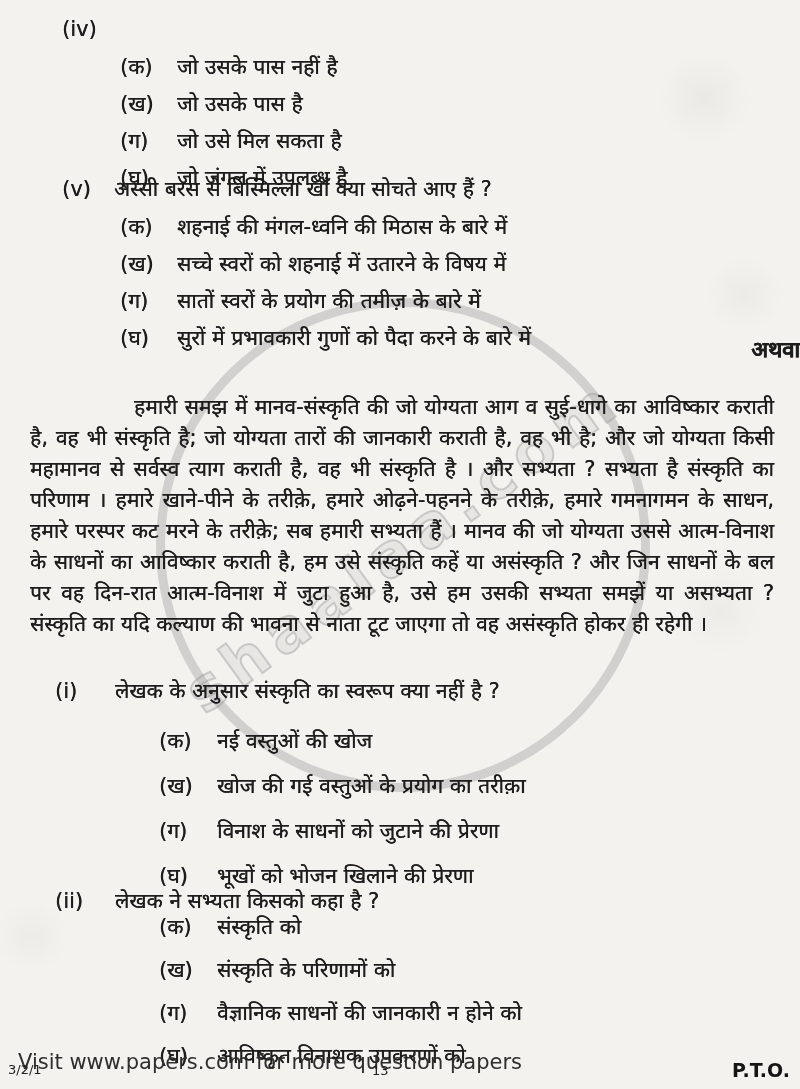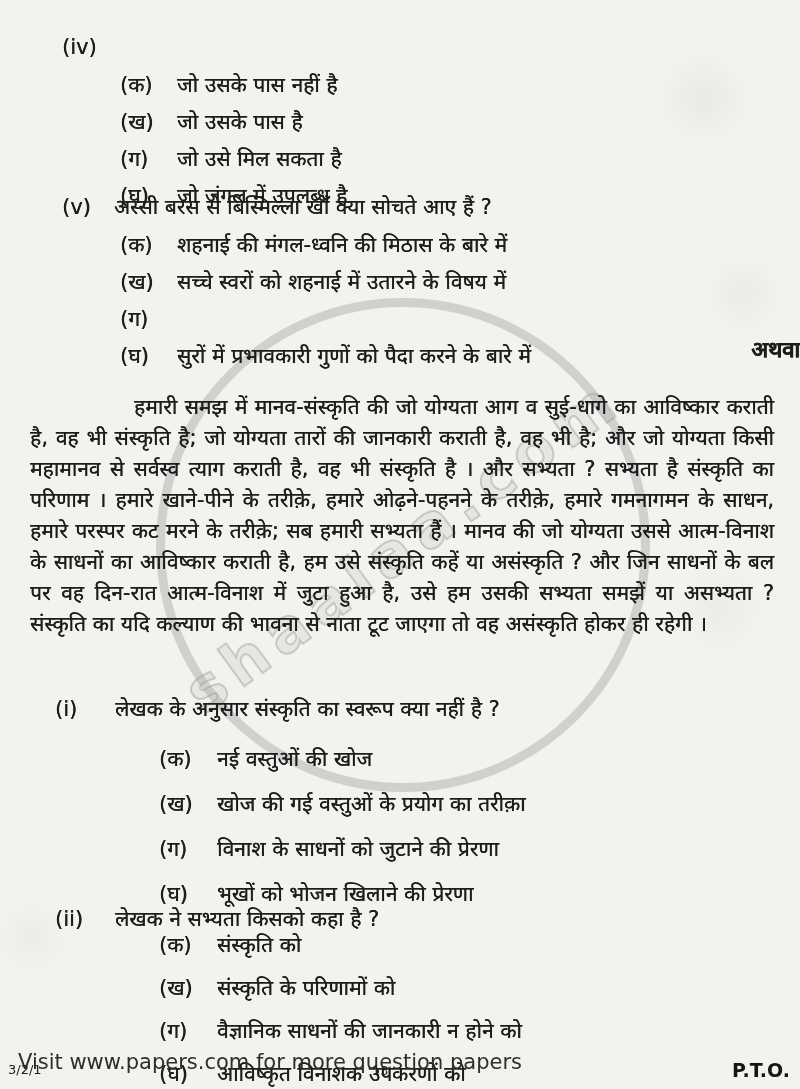--- a/index.html
+++ b/index.html
@@ -27,21 +27,21 @@
     position:absolute;left:403px;top:545px;
     transform:translate(-50%,-50%) rotate(-36deg);
     font-size:60px;letter-spacing:9px;font-weight:bold;
     color:rgba(165,165,165,0.14);
     -webkit-text-stroke:2px rgba(150,150,150,0.42);
     white-space:nowrap;pointer-events:none;
   }
   
   .q{position:absolute;font-size:21px;line-height:1.25;
      text-shadow:0.3px 0 0 currentColor;}
-  .q-row{display:flex;align-items:flex-start;margin-top:18px;}
+  .q-row{display:flex;align-items:flex-start;}
   .q-num{flex:none;}
   .opt{display:flex;align-items:flex-start;}
   .opt-label{flex:none;}
 
   .qt{left:62px;right:28px;}
   .qt .q-num{width:52px;}
   .qt .q-row{height:38px;}
   .qt .opts{margin-left:58px;}
   .qt .opt{height:37px;}
   .qt .opt-label{width:57px;}
@@ -115,20 +115,21 @@
       <div class="opt">
         <span class="opt-label">(क)</span>
         <span class="opt-text">शहनाई की मंगल-ध्वनि की मिठास के बारे में</span>
       </div>
       <div class="opt">
         <span class="opt-label">(ख)</span>
         <span class="opt-text">सच्चे स्वरों को शहनाई में उतारने के विषय में</span>
       </div>
       <div class="opt">
         <span class="opt-label">(ग)</span>
+        <span class="opt-text">सातों स्वरों के प्रयोग की तमीज़ के बारे में</span>
       </div>
       <div class="opt">
         <span class="opt-label">(घ)</span>
         <span class="opt-text">सुरों में प्रभावकारी गुणों को पैदा करने के बारे में</span>
       </div>
     </div>
   </section>
 
   <div class="or-heading">अथवा</div>
 

